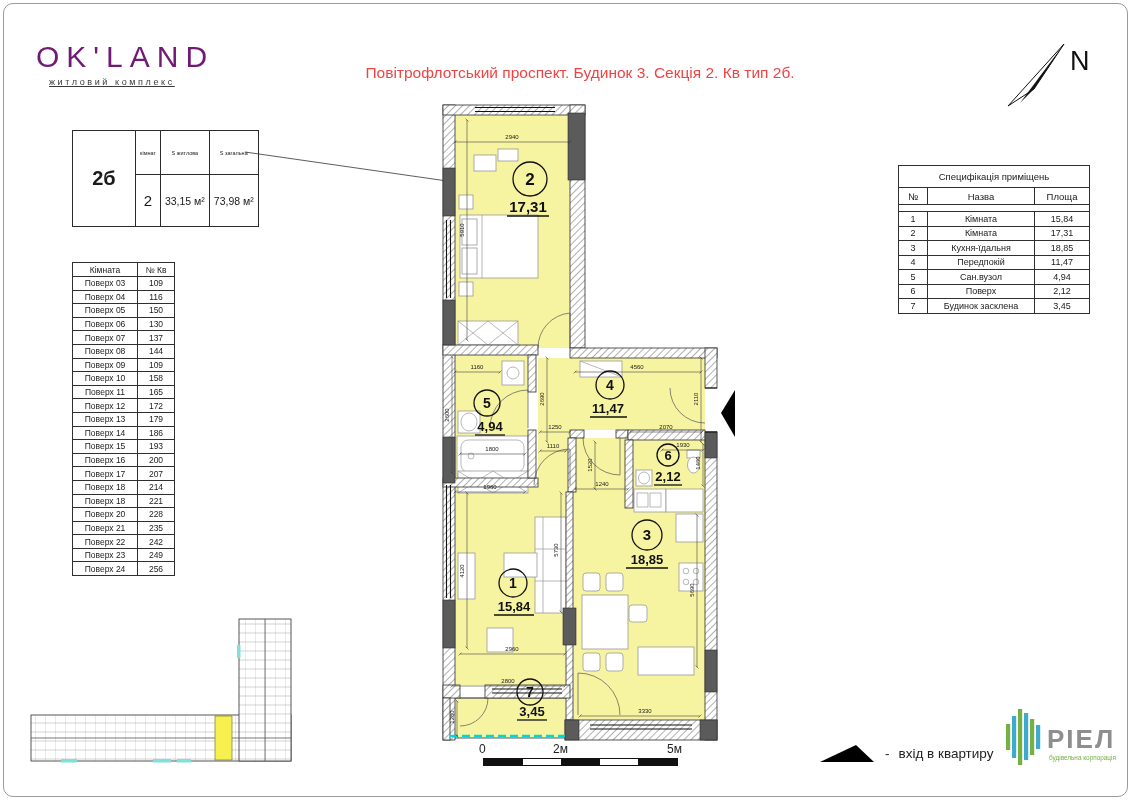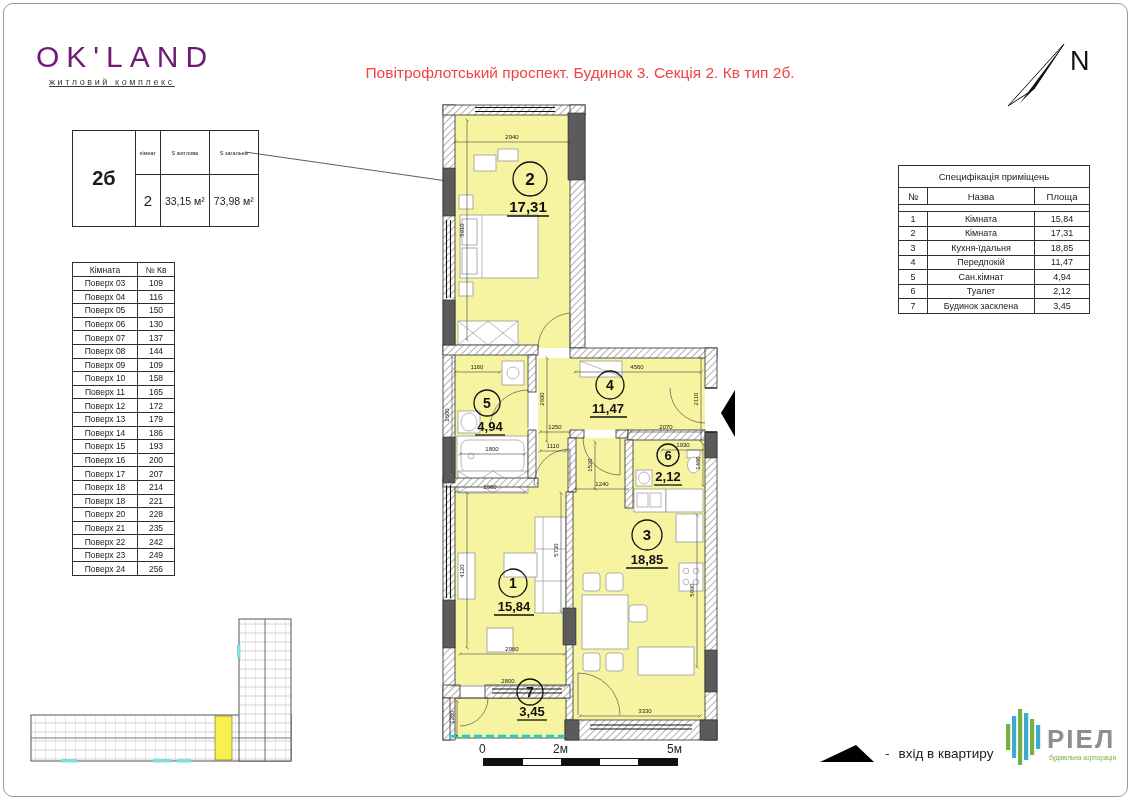--- a/index.html
+++ b/index.html
@@ -264,27 +264,27 @@
         </tr>
 
         <tr>
           <td class="sp-c1">4</td>
           <td class="sp-c2">Передпокій</td>
           <td class="sp-c3">11,47</td>
         </tr>
 
         <tr>
           <td class="sp-c1">5</td>
-          <td class="sp-c2">Сан.кімнат</td>
+          <td class="sp-c2">Сан.вузол</td>
           <td class="sp-c3">4,94</td>
         </tr>
 
         <tr>
           <td class="sp-c1">6</td>
-          <td class="sp-c2">Туалет</td>
+          <td class="sp-c2">Поверх</td>
           <td class="sp-c3">2,12</td>
         </tr>
 
         <tr>
           <td class="sp-c1">7</td>
           <td class="sp-c2">Будинок засклена</td>
           <td class="sp-c3">3,45</td>
         </tr>
       </tbody>
   </table>

